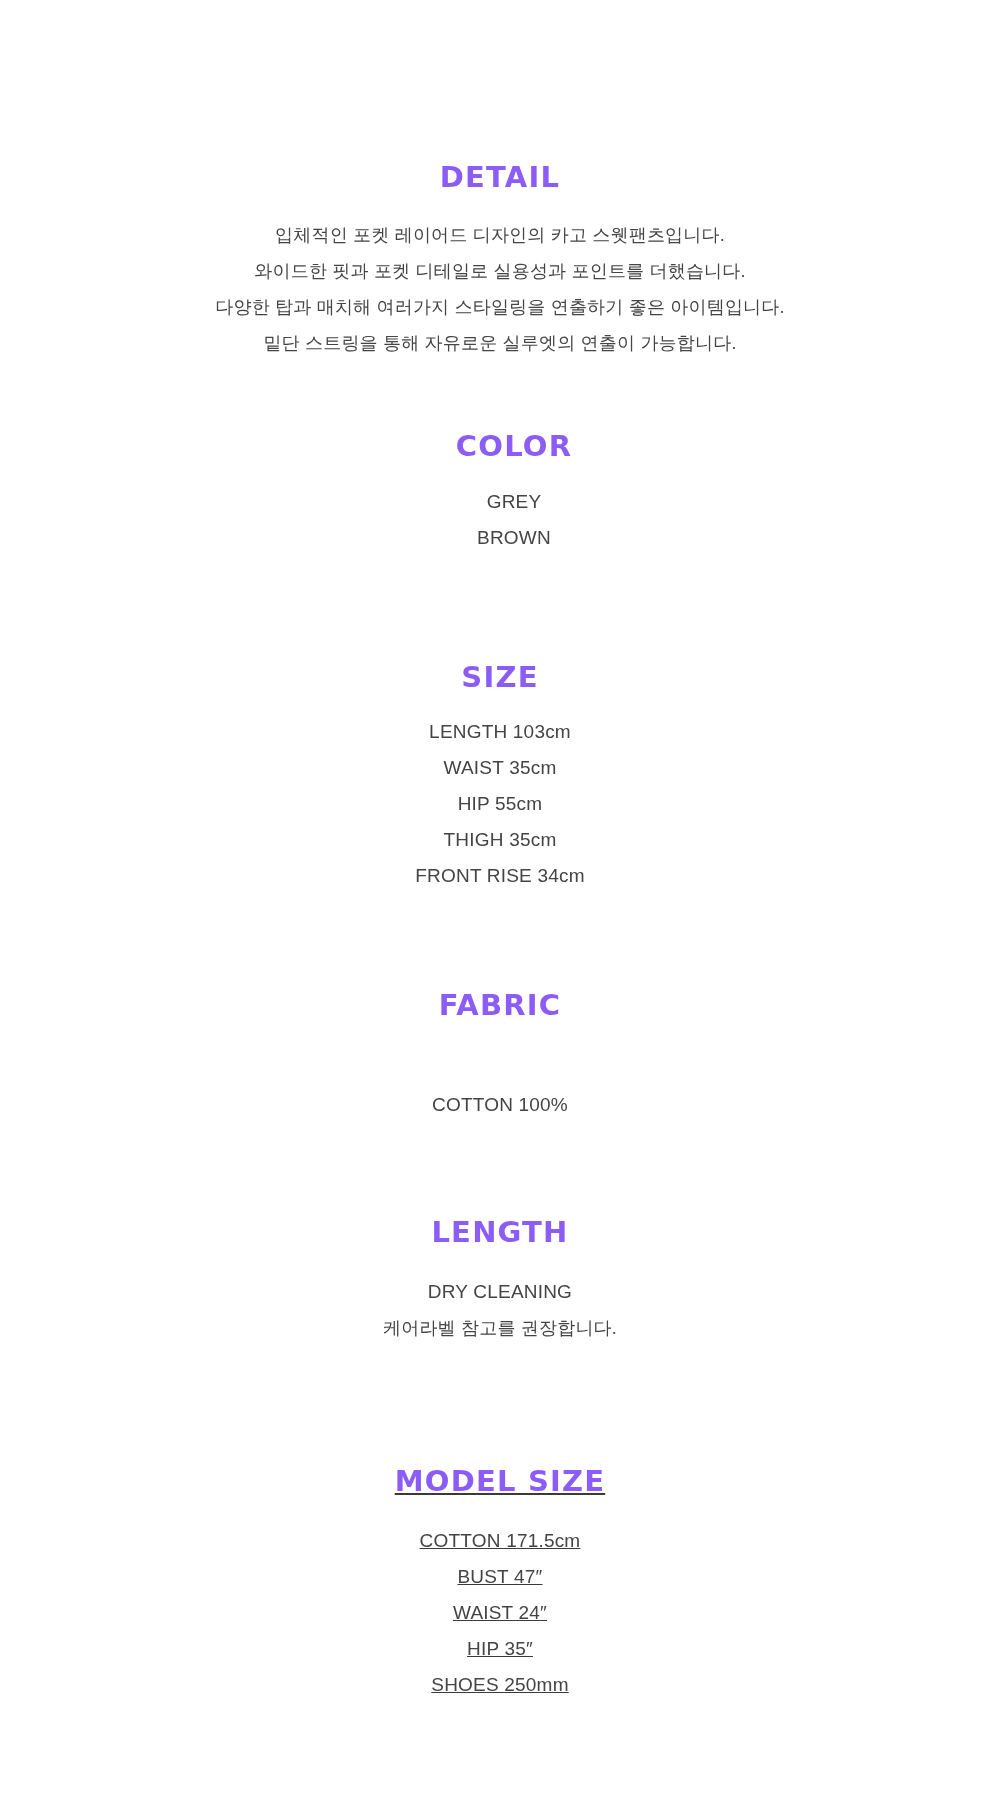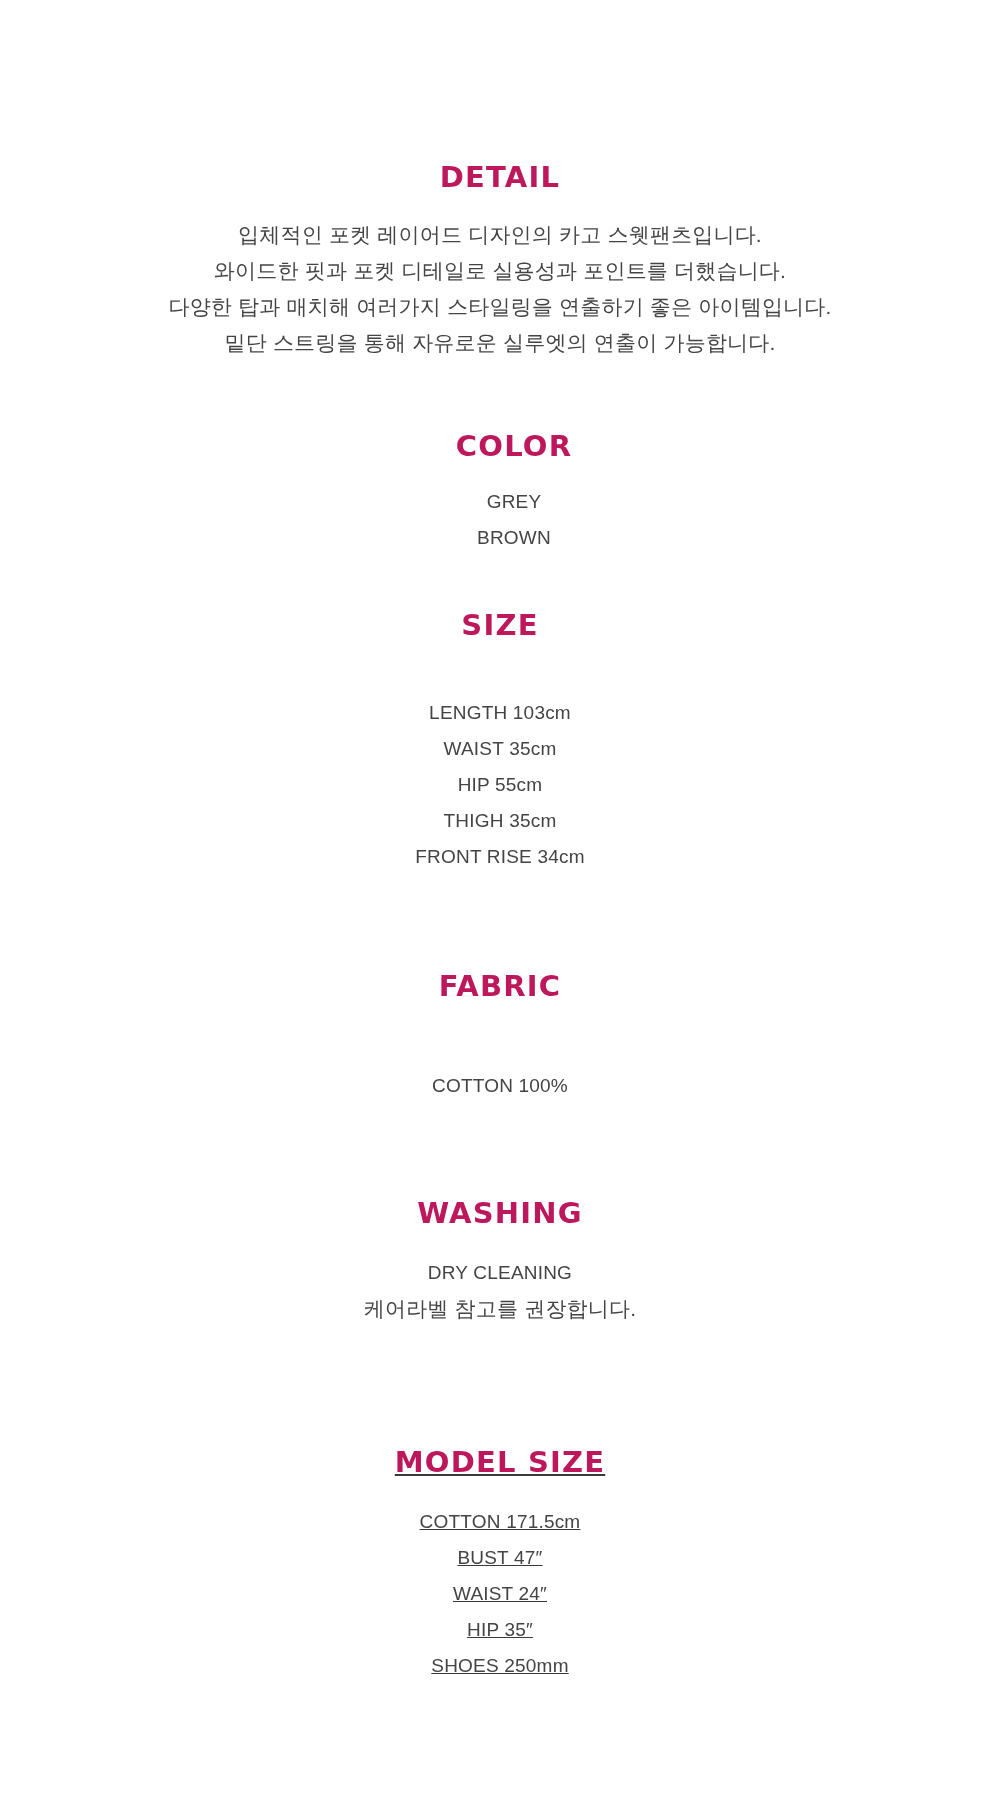--- a/index.html
+++ b/index.html
@@ -29,43 +29,43 @@
     display: flex;
     flex-direction: column;
     align-items: center;
     text-align: center;
   }
   .section-title {
     font-family: "DejaVu Sans", sans-serif;
     font-weight: 700;
     font-size: 29px;
     letter-spacing: 1.2px;
-    color: #be185d;
+    color: #8b5cf6;
     margin: 0;
     line-height: 1.2;
   }
   .lines {
     margin-top: 22px;
     display: flex;
     flex-direction: column;
     align-items: center;
   }
   .line {
     font-size: 19px;
     line-height: 36px;
     color: #444444;
     letter-spacing: 0.2px;
     white-space: nowrap;
   }
   .line.ko {
-    font-size: 21px;
+    font-size: 18px;
   }
   #sec-detail { margin-bottom: 0; }
   #sec-color { margin-top: 68px; padding-left: 28px; }
-  #sec-size { margin-top: 52px; gap: 33px; }
+  #sec-size { margin-top: 104px; }
   #sec-fabric { margin-top: 94px; gap: 38px; }
   #sec-washing { margin-top: 92px; }
   #sec-model { margin-top: 118px; text-decoration: underline; }
   #sec-color .lines { margin-top: 20px; }
   #sec-size .lines { margin-top: 20px; align-items: center; }
   #sec-fabric .lines { margin-top: 26px; }
   #sec-washing .lines { margin-top: 24px; }
   #sec-model .lines { margin-top: 24px; }
 </style>
 </head>
@@ -103,21 +103,21 @@
   </section>
 
   <section class="section" id="sec-fabric">
     <h2 class="section-title">FABRIC</h2>
     <div class="lines">
       <div class="line">COTTON 100%</div>
     </div>
   </section>
 
   <section class="section" id="sec-washing">
-    <h2 class="section-title">WASHING</h2>
+    <h2 class="section-title">LENGTH</h2>
     <div class="lines">
       <div class="line">DRY CLEANING</div>
       <div class="line ko">케어라벨 참고를 권장합니다.</div>
     </div>
   </section>
 
   <section class="section" id="sec-model">
     <h2 class="section-title">MODEL SIZE</h2>
     <div class="lines">
       <div class="line">COTTON 171.5cm</div>

